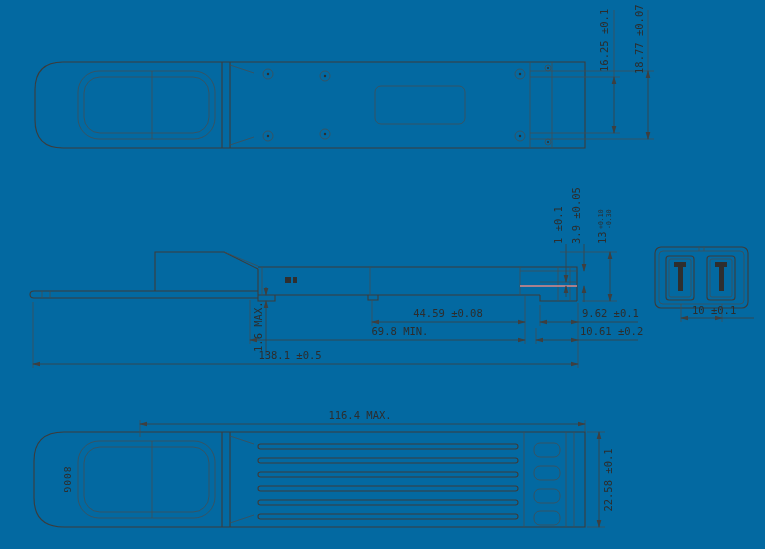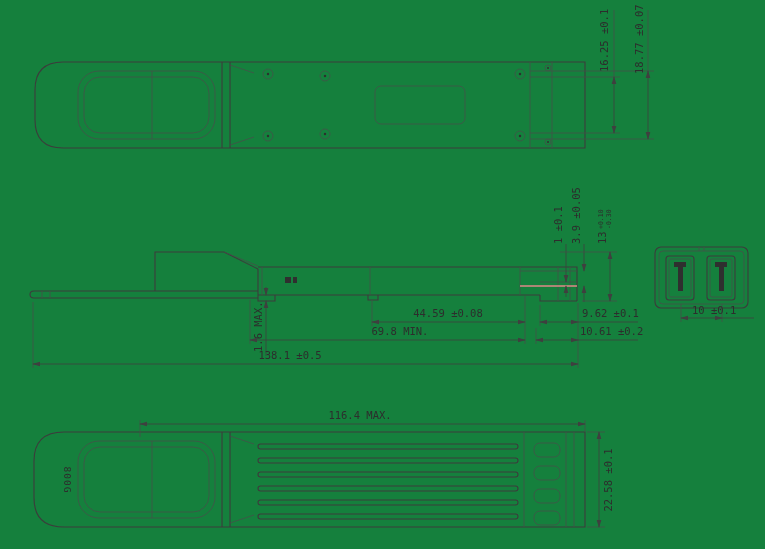--- a/index.html
+++ b/index.html
@@ -1,16 +1,16 @@
 <!DOCTYPE html>
 <html><head>
 <meta charset="utf-8">
 <style>
   html,body{margin:0;padding:0;background:#fff;}
-  #stage{position:relative;width:765px;height:549px;background:#15803d;overflow:hidden;
+  #stage{position:relative;width:765px;height:549px;background:#0369a1;overflow:hidden;
          font-family:"DejaVu Sans Mono","Liberation Mono",monospace;}
   svg{position:absolute;left:0;top:0;}
   .ln   {fill:none;stroke:#3c3c3c;stroke-width:1.1;}
   .thin {fill:none;stroke:#4a4a4a;stroke-width:0.7;}
   .dim  {fill:none;stroke:#3f3f3f;stroke-width:0.8;}
   .ext  {fill:none;stroke:#4a4a4a;stroke-width:0.7;}
   .dark {fill:#2f2f2f;stroke:none;}
   .red  {fill:none;stroke:#e08888;stroke-width:1.6;}
   text  {font-family:"DejaVu Sans Mono","Liberation Mono",monospace;font-size:10.5px;fill:#2d2d2d;}
   .tol  {font-size:6.5px;}

